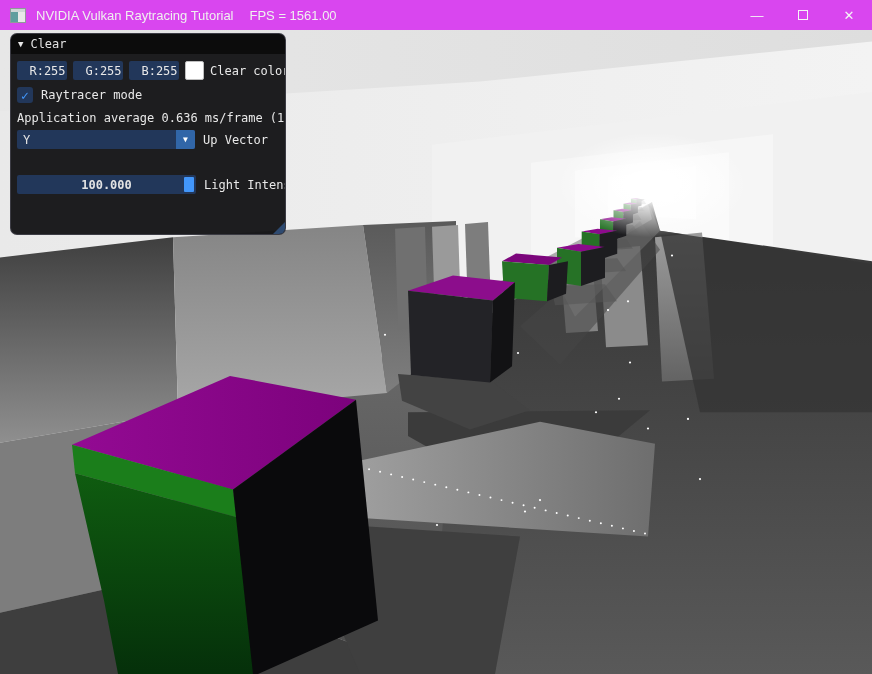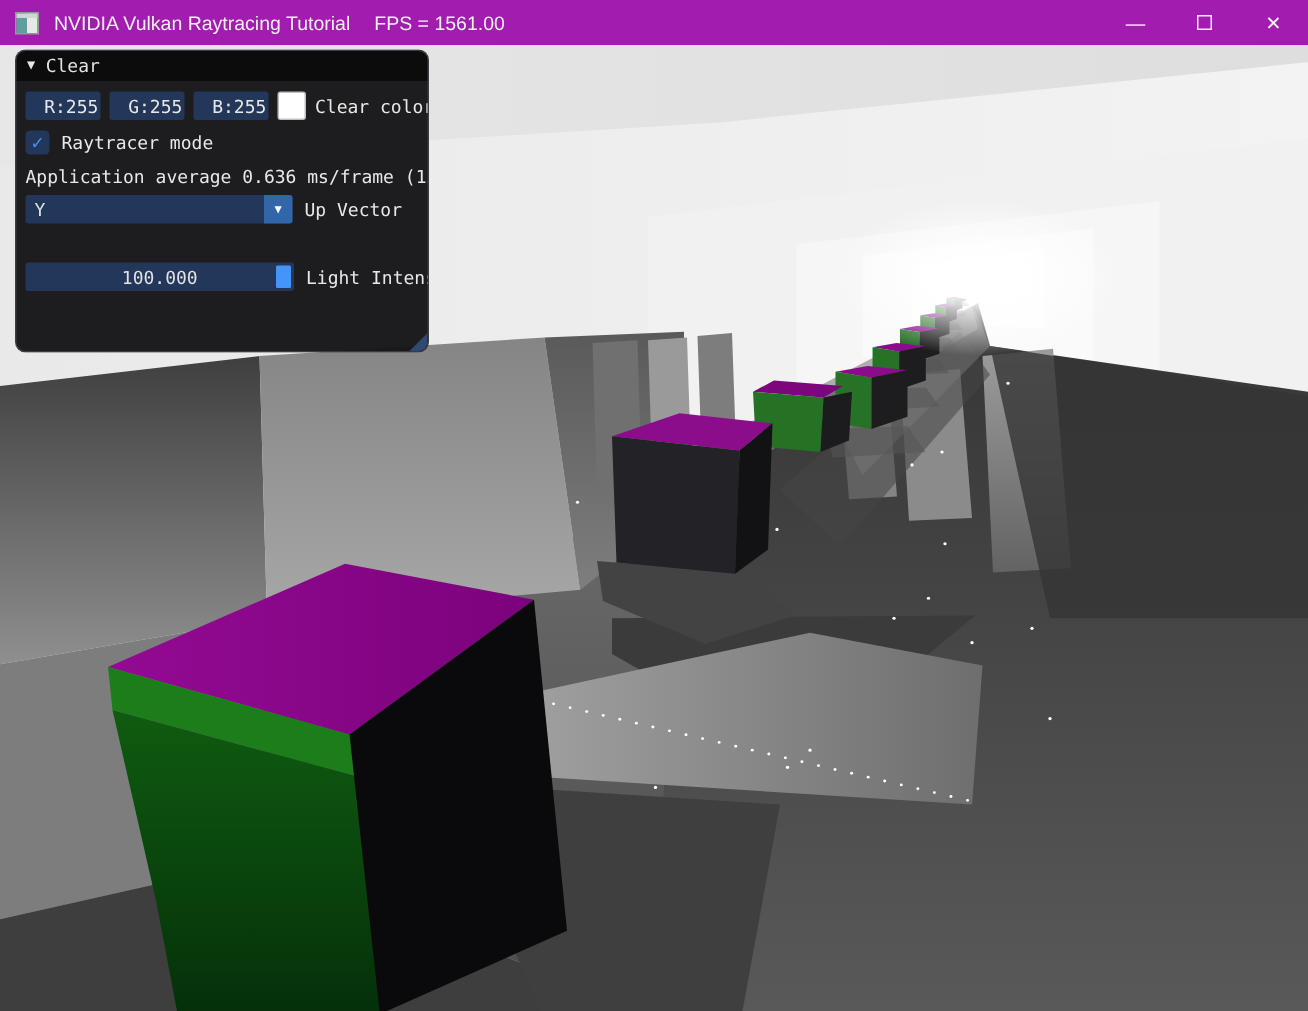--- a/index.html
+++ b/index.html
@@ -1,21 +1,21 @@
 <!DOCTYPE html>
 <html><head>
 <meta charset="utf-8">
 <style>
   * { margin:0; padding:0; box-sizing:border-box; }
   html,body { width:872px; height:674px; overflow:hidden; background:#3a3a3a;
               font-family:"Liberation Sans", sans-serif; }
 
   
   .titlebar { position:absolute; left:0; top:0; width:872px; height:30px;
-              background:#a21caf; color:#f0f0f0; display:flex; align-items:center; }
+              background:#d946ef; color:#f0f0f0; display:flex; align-items:center; }
   .app-icon { width:16px; height:15px; margin-left:10px; border:1px solid #8f9a9a;
               background:linear-gradient(to right,#5f9e9e 0 7px,#e8e8e8 7px);
               position:relative; }
   .app-icon::before{ content:""; position:absolute; left:0; top:0; right:0; height:3px;
               background:#cfd6d6; }
   .title-text { font-size:13px; margin-left:10px; white-space:nowrap; }
   .fps-text   { font-size:13px; margin-left:16px; white-space:nowrap; }
   .win-controls { margin-left:auto; display:flex; height:30px; }
   .win-btn { width:46px; height:30px; display:flex; align-items:center; justify-content:center;
              color:#f5f5f5; font-size:13px; cursor:default; }
@@ -55,21 +55,21 @@
   .combo .arrow-btn { position:absolute; right:0; top:0; width:19px; height:19px;
                       background:#3166a8; border-radius:0 2px 2px 0; display:flex;
                       align-items:center; justify-content:center; font-size:8px; color:#fff; }
 
   .dragf { position:relative; height:17px; margin-right:3px; overflow:hidden; }
   .dragf .grab { position:absolute; top:1px; bottom:1px; width:10px; background:#4296fa;
                  border-radius:1px; }
   .dragf .val { position:relative; z-index:1; }
   .slider { position:relative; width:179px; height:19px; background:#22375a; border-radius:2px;
             display:flex; align-items:center; justify-content:center; margin-right:8px;
-            overflow:hidden; }
+            overflow:hidden;font-weight:bold; }
   .slider .grab { position:absolute; top:2px; bottom:2px; width:10px; background:#4296fa;
                   border-radius:1px; }
   .slider .val { position:relative; z-index:1; }
 
   .radio { width:16px; height:16px; border-radius:50%; background:#22375a; margin-right:8px;
            display:flex; align-items:center; justify-content:center; }
   .radio .dot { width:9px; height:9px; border-radius:50%; background:#4296fa; display:none; }
   .radio.selected .dot { display:block; }
   .radio-label { margin-right:18px; }
 

